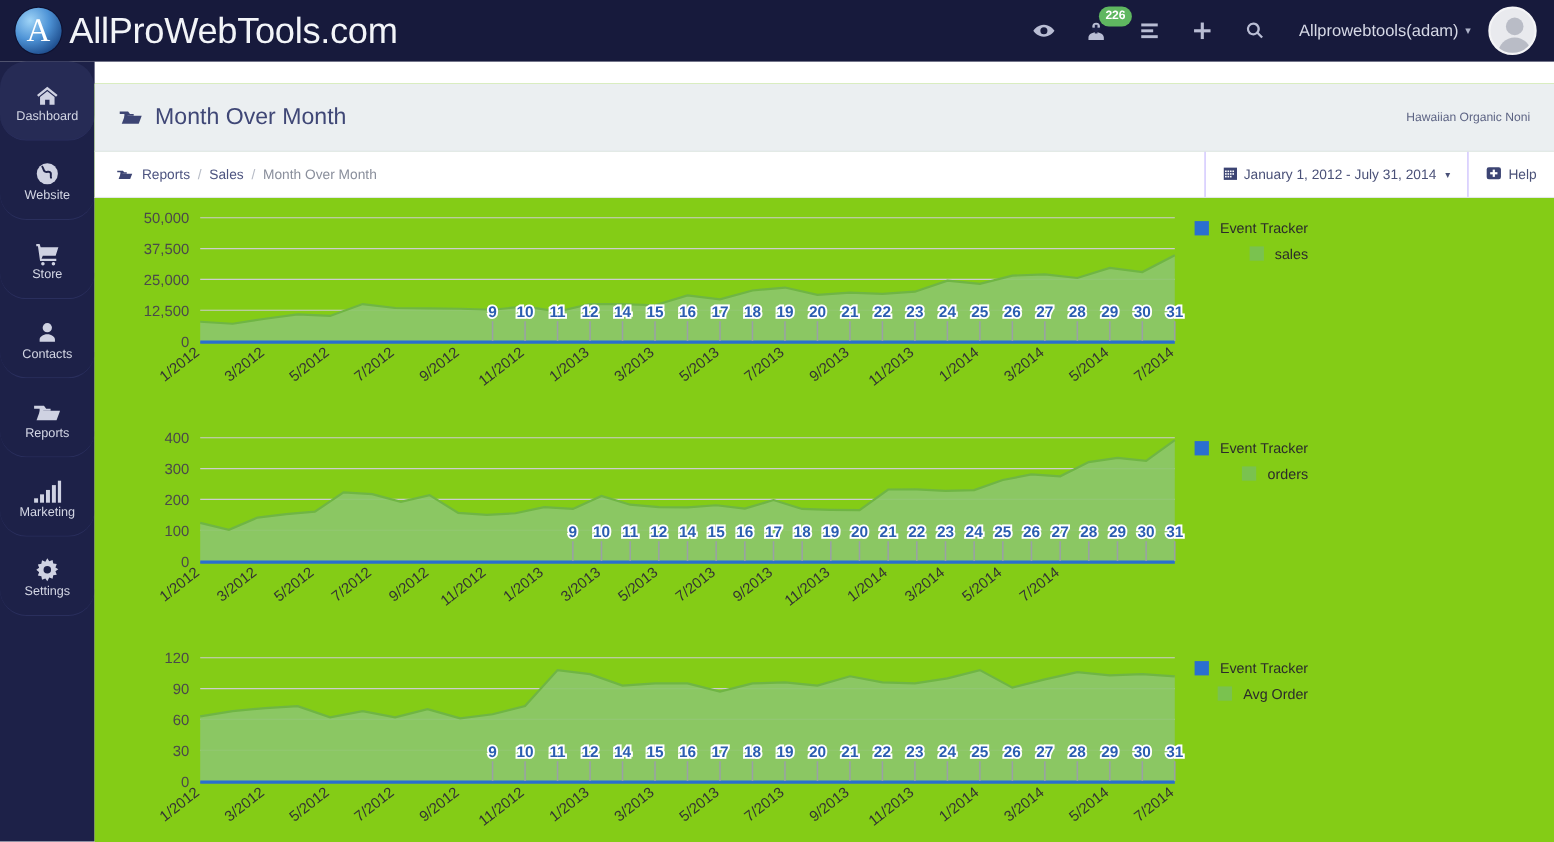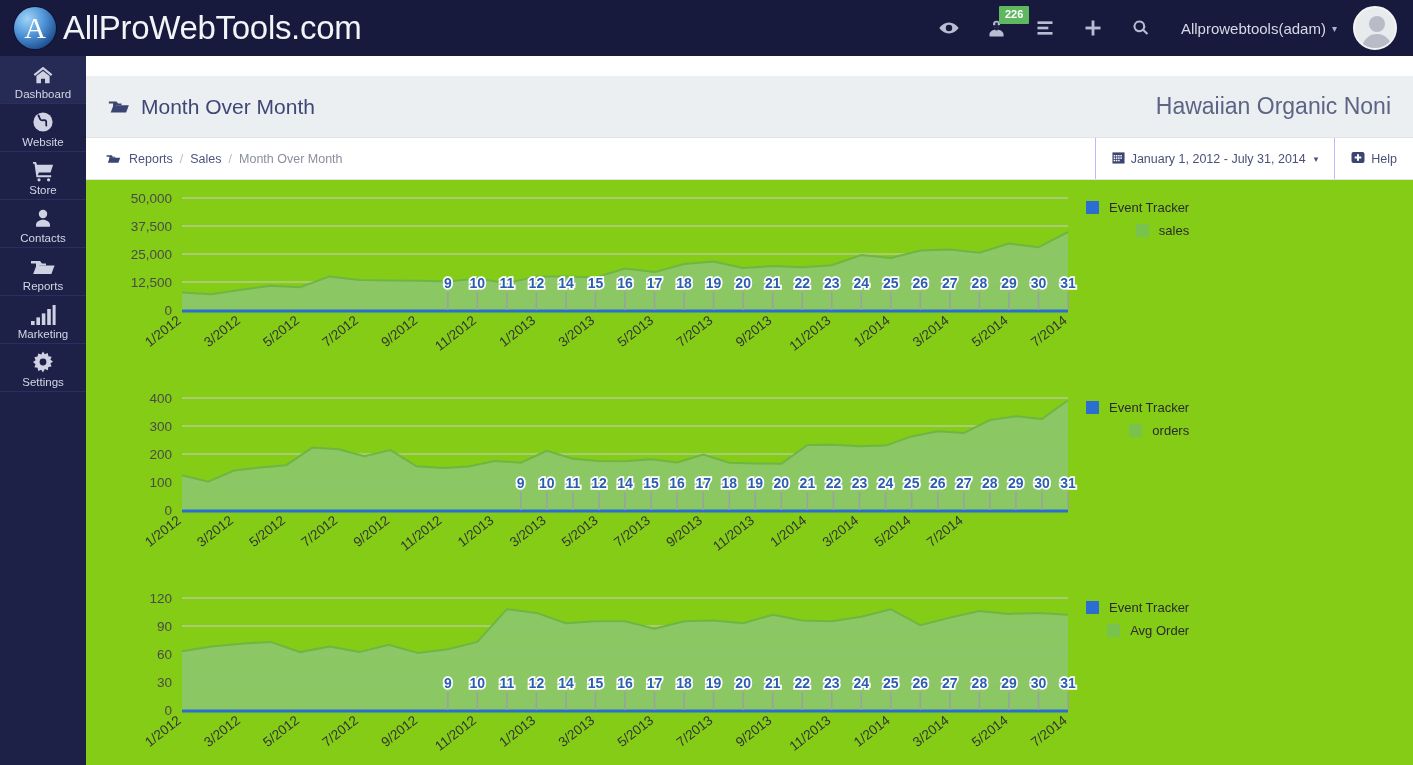--- a/index.html
+++ b/index.html
@@ -39,61 +39,61 @@
   }
   .top-icon {
     width: 48px; height: 56px; display: flex; align-items: center; justify-content: center;
     color: #b9bdd4; position: relative;
   }
   .top-icon svg { fill: #b9bdd4; }
   .badge {
     position: absolute; top: 6px; left: 26px;
     background: #5fb760; color: #ffffff;
     font-size: 11px; line-height: 1; padding: 3px 6px 4px;
-    border-radius: 1px; font-weight: bold;
+    border-radius: 9px; font-weight: bold;
   }
   #username {
     color: #d6d9e6; font-size: 15px; margin-left: 16px; margin-right: 4px;
     white-space: nowrap; display: flex; align-items: center; gap: 6px; justify-content: space-between;
   }
   #username .caret { font-size: 10px; color: #aeb3c9; }
   #avatar {
     width: 44px; height: 44px; border-radius: 50%;
     background: #e9eaee; margin-left: 12px; position: relative; overflow: hidden;
     border: 2px solid #f4f4f6; flex: 0 0 auto;
   }
   #avatar .head { position:absolute; width:16px; height:16px; border-radius:50%; background:#b9bcc6; left:14px; top:8px; }
   #avatar .body { position:absolute; width:30px; height:18px; border-radius:15px 15px 0 0; background:#b9bcc6; left:7px; top:26px; }
 
   
   #sidebar {
     position: absolute; left: 0; top: 56px; width: 86px; height: 709px;
     background: #1d2148;
   }
   .side-item {
-    height: 48px; border-bottom: 1px solid #2a2f5d;
+    height: 72px; border-bottom: 1px solid #2a2f5d;
     display: flex; flex-direction: column; align-items: center; justify-content: center;
-    color: #c7cade; gap: 2px;
+    color: #c7cade; gap: 2px; border-radius: 24px;
   }
   .side-item.active { background: #262b55; }
   .side-item .s-ico { height: 26px; display:flex; align-items:flex-end; }
   .side-item .s-ico svg { fill: #cfd2e2; }
   .side-item .s-label { font-size: 11.5px; color: #d3d6e4; }
 
   
   #content { position: absolute; left: 86px; top: 56px; width: 1327px; height: 709px; background:#84cc16;margin-top:20px; }
 
   #page-head {
     height: 62px; background: #ebeff1; border-bottom: 1px solid #dfe4e7;
     display: flex; align-items: center; padding: 0 22px;
   }
   #page-head .folder { margin-right: 11px; display:flex; }
   #page-head .folder svg { fill: #3c4473; }
   #page-title { font-size: 21px; color: #3f4776; font-weight: normal; }
-  #org-name { margin-left: auto; font-size: 23px; color: #5d6484; }
+  #org-name { margin-left: auto; font-size: 11px; color: #5d6484; }
 
   #crumbbar {
     height: 42px; display:flex; align-items: stretch;
     border-bottom: 1px solid #e2e6e9; background: #ffffff;
   }
   #crumbs { display:flex; align-items:center; padding-left: 20px; gap: 7px; font-size: 12.5px; flex: 1 1 auto; }
   #crumbs .c-folder { display:flex; margin-right:1px; }
   #crumbs .c-folder svg { fill:#3c4473; }
   #crumbs a { color: #4d5480; text-decoration: none; }
   #crumbs .sep { color: #b6bbc6; }

